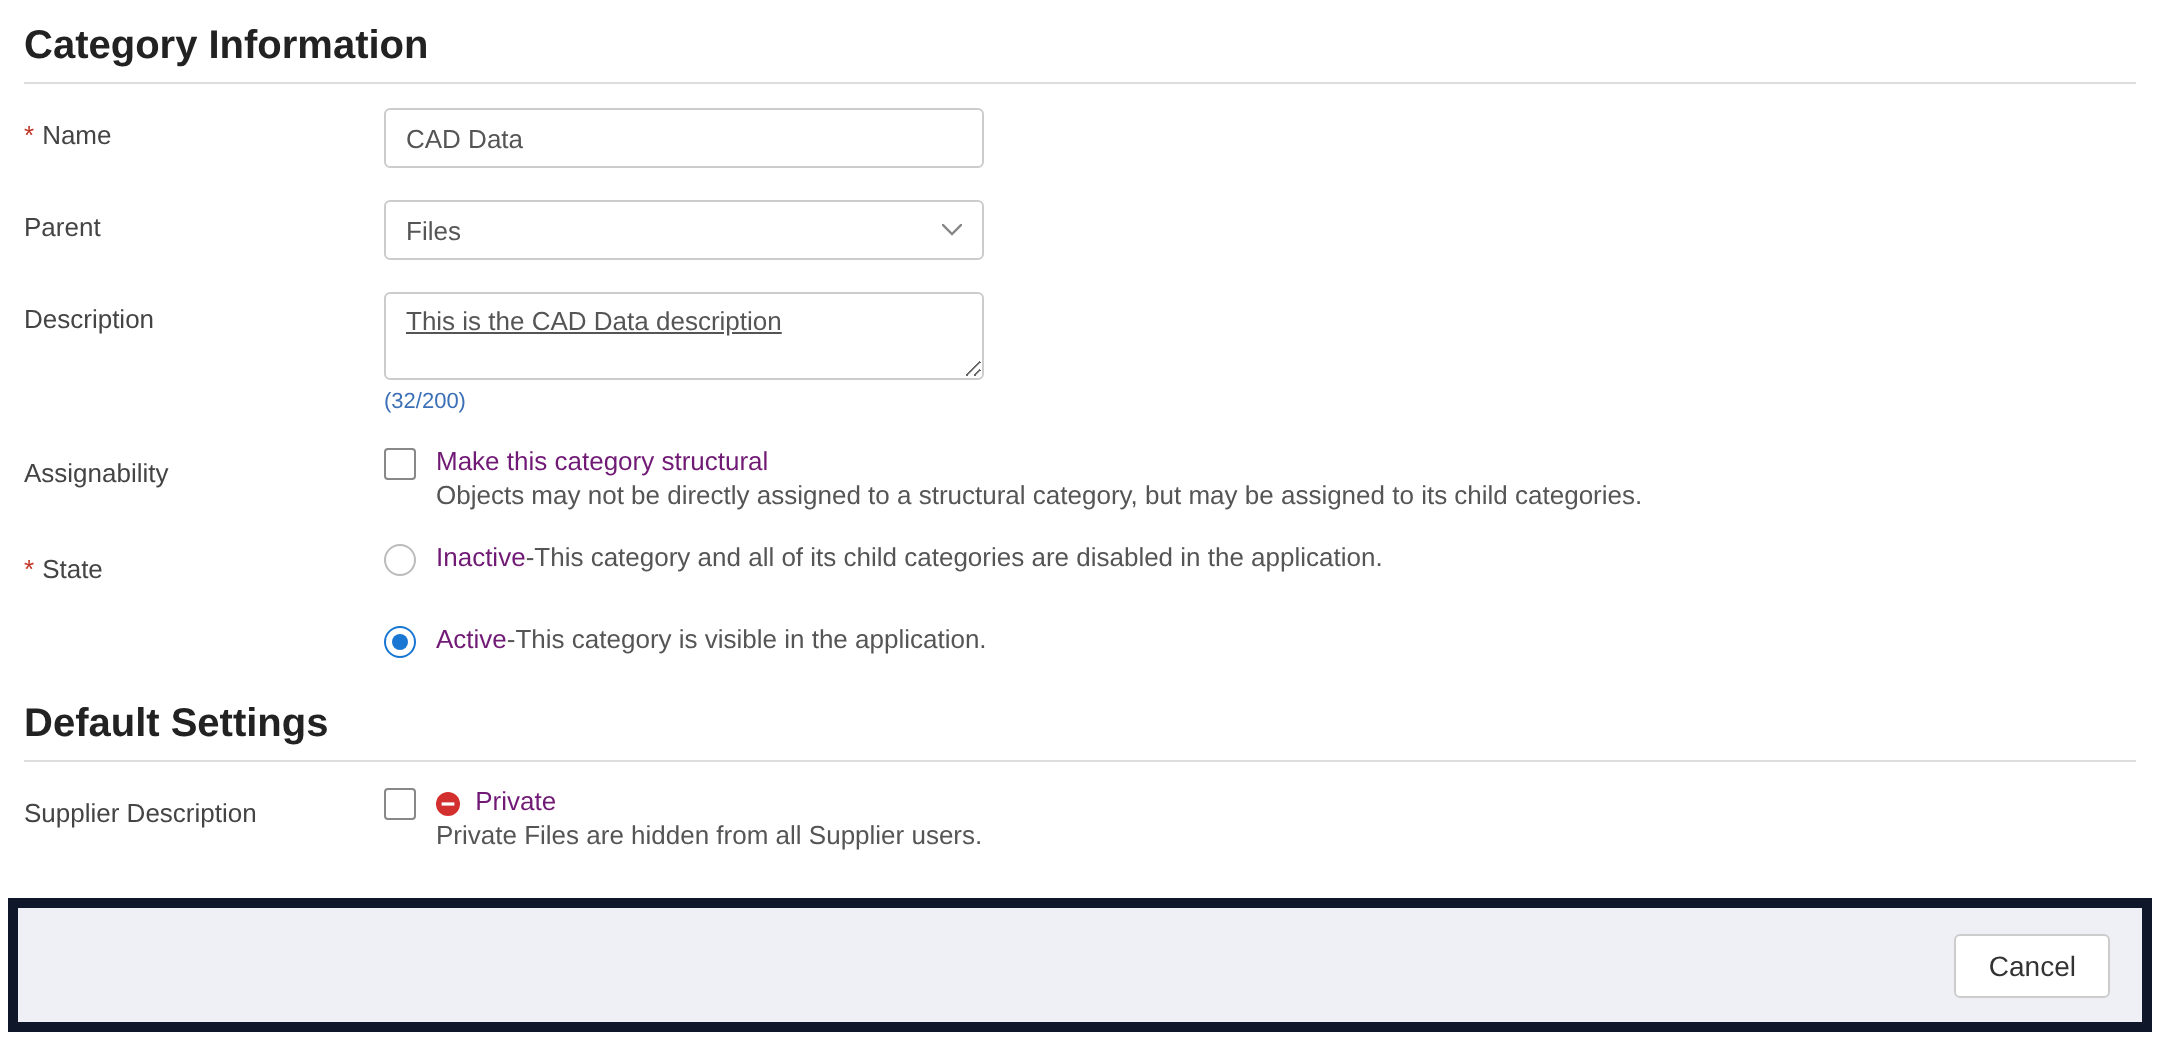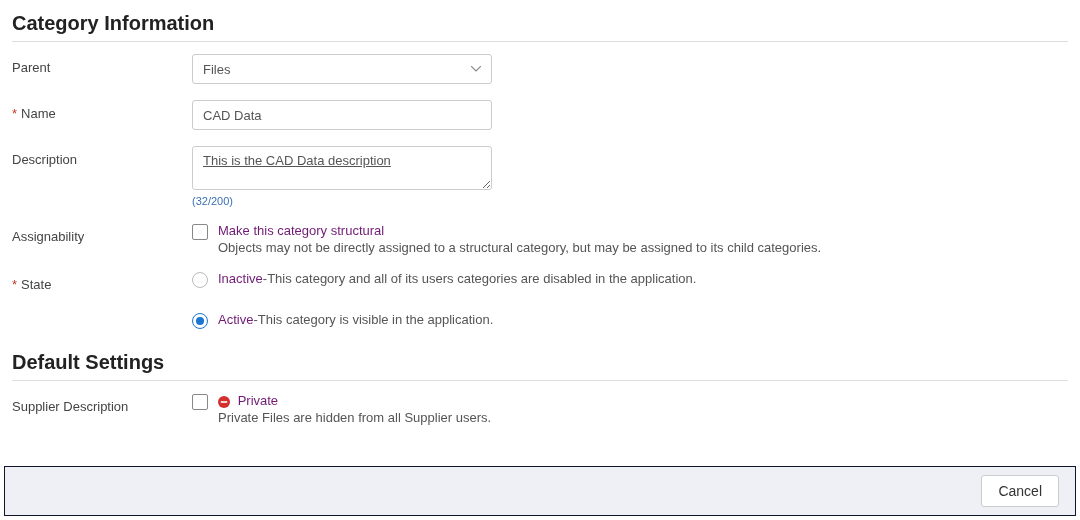--- a/index.html
+++ b/index.html
@@ -158,22 +158,22 @@
     color: #fff;
     font-size: 9px;
     font-weight: 700;
     margin-right: 4px;
     vertical-align: -1px;
   }
   .footer-bar {
     position: fixed;
     left: 4px; right: 4px; bottom: 4px;
     background: #eef0f5;
-    border: 1px solid #0f172a;
-    height: 50px;
+    border: 5px solid #0f172a;
+    height: 67px;
     display: flex;
     align-items: center;
     justify-content: flex-end;
     padding: 16px 16px;
     gap: 12px;
   }
   .btn {
     height: 32px;
     padding: 0 16px;
     border-radius: 3px;
@@ -194,45 +194,45 @@
     font-weight: 600;
   }
 </style>
 </head>
 <body>
 
 <div class="page">
 
   <h2 class="section-title">Category Information</h2>
   <hr class="section-rule">
+
+  <div class="form-row">
+    <div class="field-label">
+      <span class="req">*</span><span>Name</span>
+    </div>
+    <div class="field-body">
+      <input class="text-input" type="text" value="CAD Data" style="">
+    </div>
+  </div>
 
   <div class="form-row">
     <div class="field-label">Parent</div>
     <div class="field-body">
       <div class="select">
         <span>Files</span>
         <span class="chev">
           <svg viewBox="0 0 10 6" width="10" height="6">
               <path d="M0 0 L5 5 L10 0" fill="none" stroke="currentColor" stroke-width="1.2"></path>
             </svg>
         </span>
       </div>
     </div>
   </div>
 
   <div class="form-row">
-    <div class="field-label">
-      <span class="req">*</span><span>Name</span>
-    </div>
-    <div class="field-body">
-      <input class="text-input" type="text" value="CAD Data" style="">
-    </div>
-  </div>
-
-  <div class="form-row">
     <div class="field-label">Description</div>
     <div class="field-body">
       <textarea class="textarea" style="">This is the CAD Data description</textarea>
       <div class="char-count">(32/200)</div>
     </div>
   </div>
 
   <div class="form-row">
     <div class="field-label">Assignability</div>
     <div class="field-body">
@@ -247,21 +247,21 @@
   </div>
 
   <div class="form-row">
     <div class="field-label">
       <span class="req">*</span><span>State</span>
     </div>
     <div class="field-body radio-group">
       <div class="radio-row">
         <span class="radio"></span>
         <div>
-          <span class="option-label">Inactive</span><span class="option-desc">-This category and all of its users categories are disabled in the application.</span>
+          <span class="option-label">Inactive</span><span class="option-desc">-This category and all of its child categories are disabled in the application.</span>
         </div>
       </div>
       <div class="radio-row">
         <span class="radio checked"></span>
         <div>
           <span class="option-label">Active</span><span class="option-desc">-This category is visible in the application.</span>
         </div>
       </div>
     </div>
   </div>

